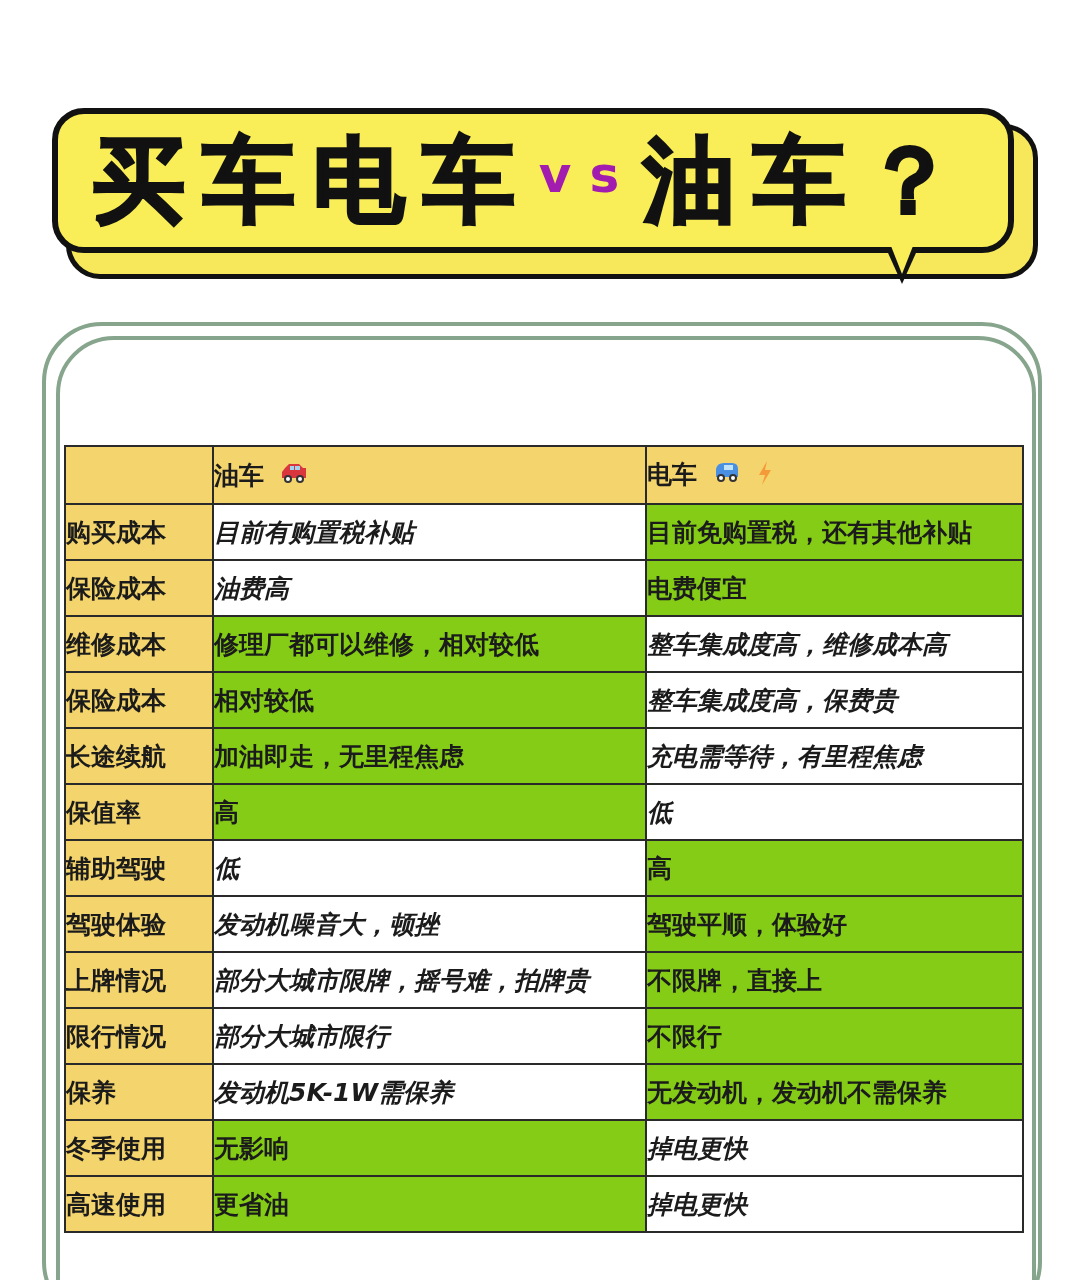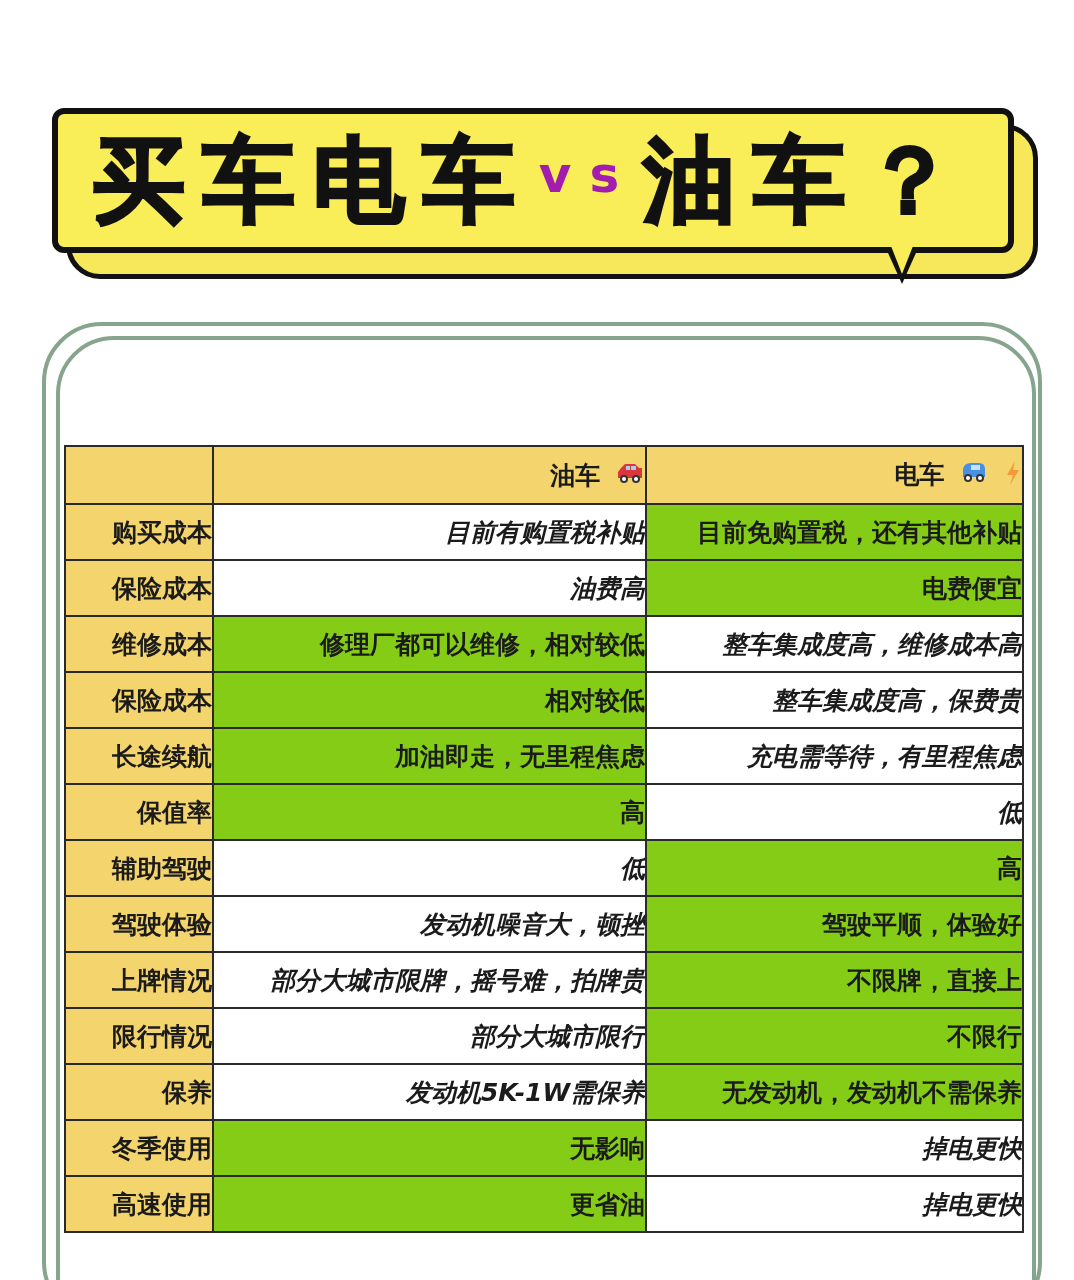--- a/index.html
+++ b/index.html
@@ -7,21 +7,21 @@
     width:1074px; height:1280px; background:#ffffff; position:relative; overflow:hidden;
     font-family: "DejaVu Sans", "Liberation Sans", sans-serif;
   }
   
   .bubble-shadow {
     position:absolute; left:66px; top:124px; width:962px; height:145px;
     background:#f6e85a; border:5px solid #111; border-radius:34px;
   }
   .bubble {
     position:absolute; left:52px; top:108px; width:962px; height:145px;
-    background:#f9ee57; border:6px solid #111; border-radius:12px;
+    background:#f9ee57; border:6px solid #111; border-radius:32px;
     display:flex; align-items:center; justify-content:center; box-sizing:border-box;
   }
   .tail {
     position:absolute; left:884px; top:244px; width:0; height:0;
     border-left:18px solid transparent; border-right:18px solid transparent;
     border-top:40px solid #111;
   }
   .tail-inner {
     position:absolute; left:891px; top:246px; width:0; height:0;
     border-left:11px solid transparent; border-right:11px solid transparent;
@@ -47,21 +47,21 @@
     border:4px solid #86a58c; border-radius:58px; box-sizing:border-box; background:#fff;
   }
 
   
   table.cmp {
     position:absolute; left:64px; top:445px; width:958px;
     border-collapse:collapse; table-layout:fixed;
   }
   table.cmp td, table.cmp th {
     border:2px solid #2a2a2a; height:54px; padding:0;
-    text-align:right; vertical-align:middle;
+    text-align:left; vertical-align:middle;
     font-size:25px; font-weight:700; color:#1b1b1b; white-space:nowrap; overflow:hidden;
   }
   table.cmp th { background:#f4d46c; height:56px; }
   col.c0 { width:148px; } col.c1 { width:433px; } col.c2 { width:377px; }
   td.label { background:#f4d46c; font-size:25px; }
   td.w { background:#ffffff;font-style:italic; }
   td.g { background:#84cc16; }
   .emoji-car { display:inline-block; vertical-align:middle; margin-left:6px; }
 </style>
 </head>

